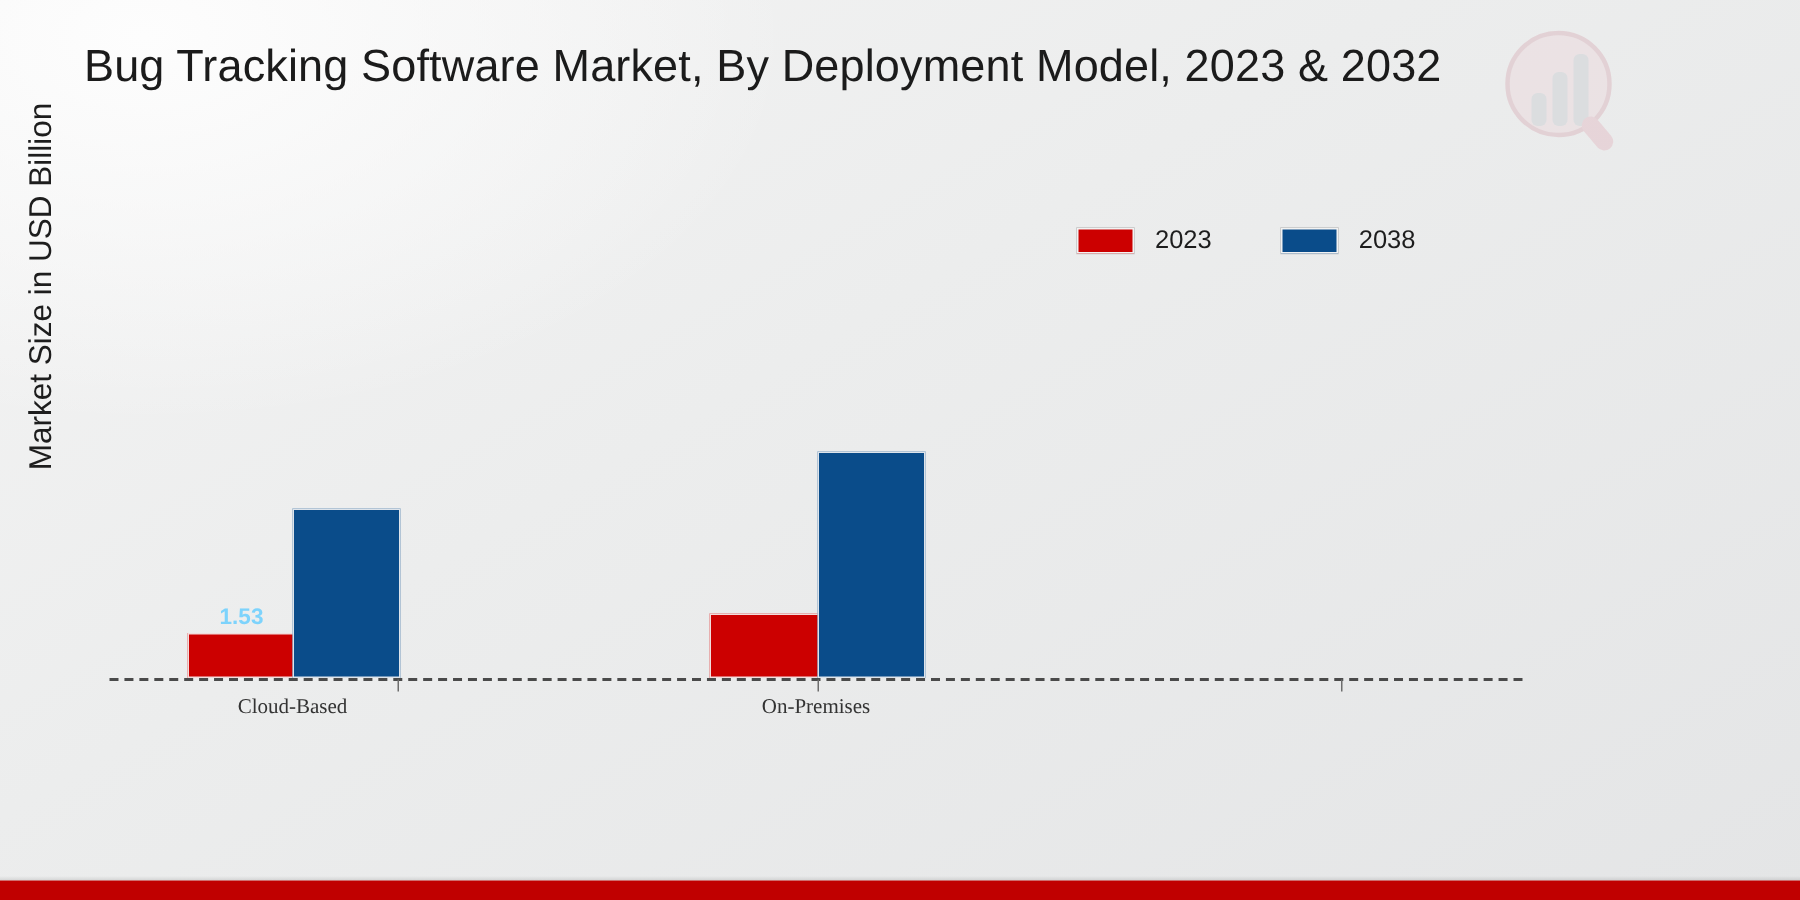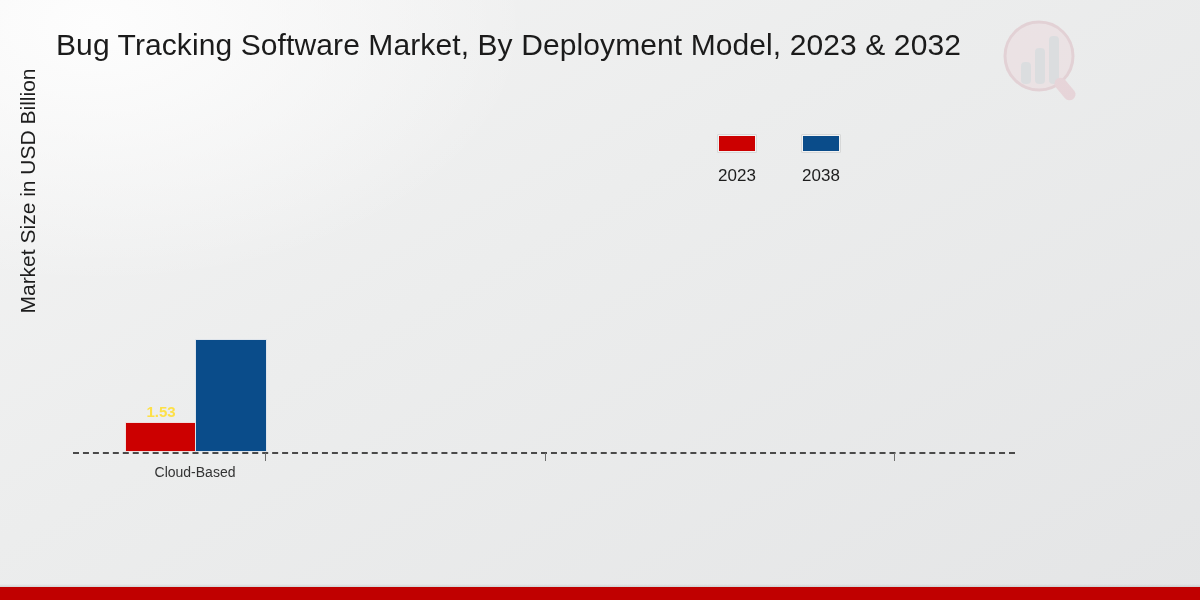--- a/index.html
+++ b/index.html
@@ -36,21 +36,21 @@
   }
   #ylabel{
     font-size:21px;color:#1d1d1d;white-space:nowrap;
   }
 
   
   #legend{
     position:absolute;left:718px;top:148px;height:24px;
     display:flex;align-items:center;gap:46px;
   }
-  .legend-item{display:flex;align-items:center;gap:14px;flex-direction:column;}
+  .legend-item{display:flex;align-items:center;gap:14px;}
   .legend-swatch{
     width:36px;height:15px;border:1px solid #f2f2f2;
     box-shadow:0 0 0 .5px rgba(120,120,120,.35);
   }
   .legend-label{font-size:17px;color:#1d1d1d;}
 
   
   #plot{
     position:absolute;left:73px;top:150px;width:942px;height:302px;
   }
@@ -66,26 +66,26 @@
   }
   .bar{
     position:absolute;bottom:0;
     border:1px solid rgba(245,245,245,.9);
     box-sizing:content-box;
   }
   .bar.red{background:#cc0000;}
   .bar.blue{background:#0a4c8a;}
   .bar-value{
     position:absolute;bottom:100%;left:50%;transform:translateX(-50%);
-    margin-bottom:3px;font-size:15px;font-weight:bold;color:#fde047;
+    margin-bottom:3px;font-size:15px;font-weight:bold;color:#7dd3fc;
     white-space:nowrap;
   }
   .cat-label{
     position:absolute;top:314px;left:50%;transform:translateX(-50%);
-    font-size:14px;color:#333;white-space:nowrap;
+    font-size:14px;color:#333;white-space:nowrap;font-family:Liberation Serif, serif;
   }
 
   
   #footer-bar{
     position:absolute;left:0;top:587px;width:1200px;height:13px;
     background:#c00000;
   }
   #footer-bar-shadow{
     position:absolute;left:0;top:584px;width:1200px;height:3px;
     background:linear-gradient(180deg,rgba(0,0,0,0) 0%,rgba(0,0,0,.10) 100%);
@@ -127,20 +127,27 @@
 
     <div class="group" style="left:52px;width:140px;">
       <div class="bar red" style="left:0px;width:70px;height:28px;">
         <span class="bar-value">1.53</span>
       </div>
       <div class="bar blue" style="left:70px;width:70px;height:111px;"></div>
       <span class="cat-label">Cloud-Based</span>
     </div>
     <div class="tick" style="left:192px;"></div>
 
+    <div class="group" style="left:400px;width:142px;">
+      <div class="bar red" style="left:0px;width:72px;height:41px;">
+        <span class="bar-value"></span>
+      </div>
+      <div class="bar blue" style="left:72px;width:70px;height:149px;"></div>
+      <span class="cat-label">On-Premises</span>
+    </div>
     <div class="tick" style="left:472px;"></div>
 
     <div class="tick" style="left:821px;"></div>
   </div>
 
   <div id="footer-bar-shadow"></div>
   <div id="footer-bar"></div>
 </div>
 
 </body></html>

